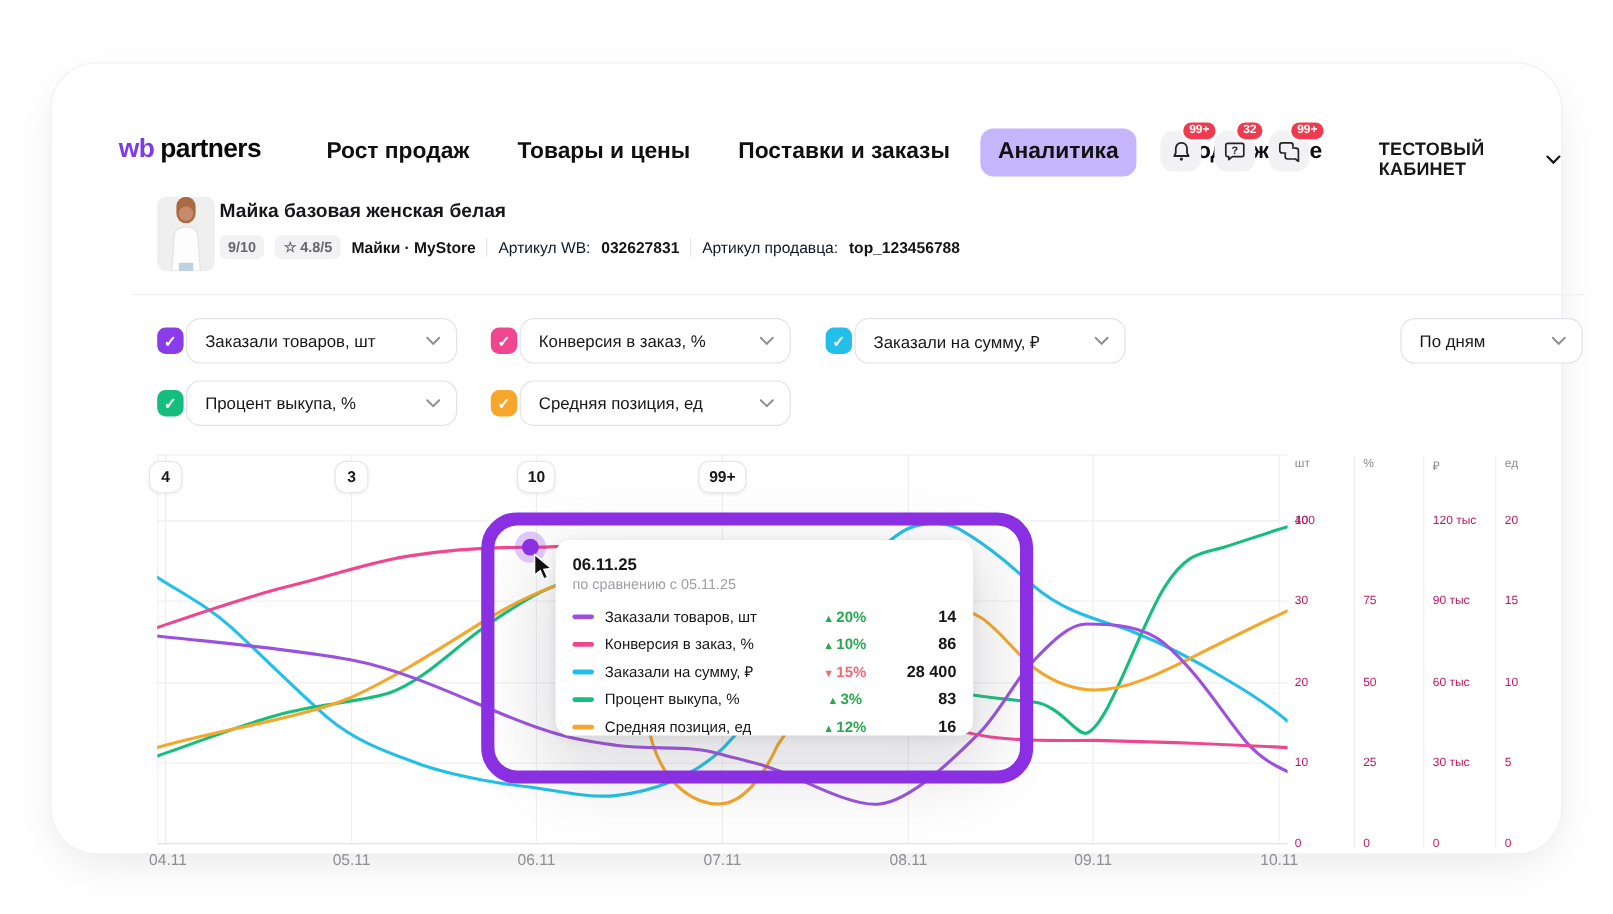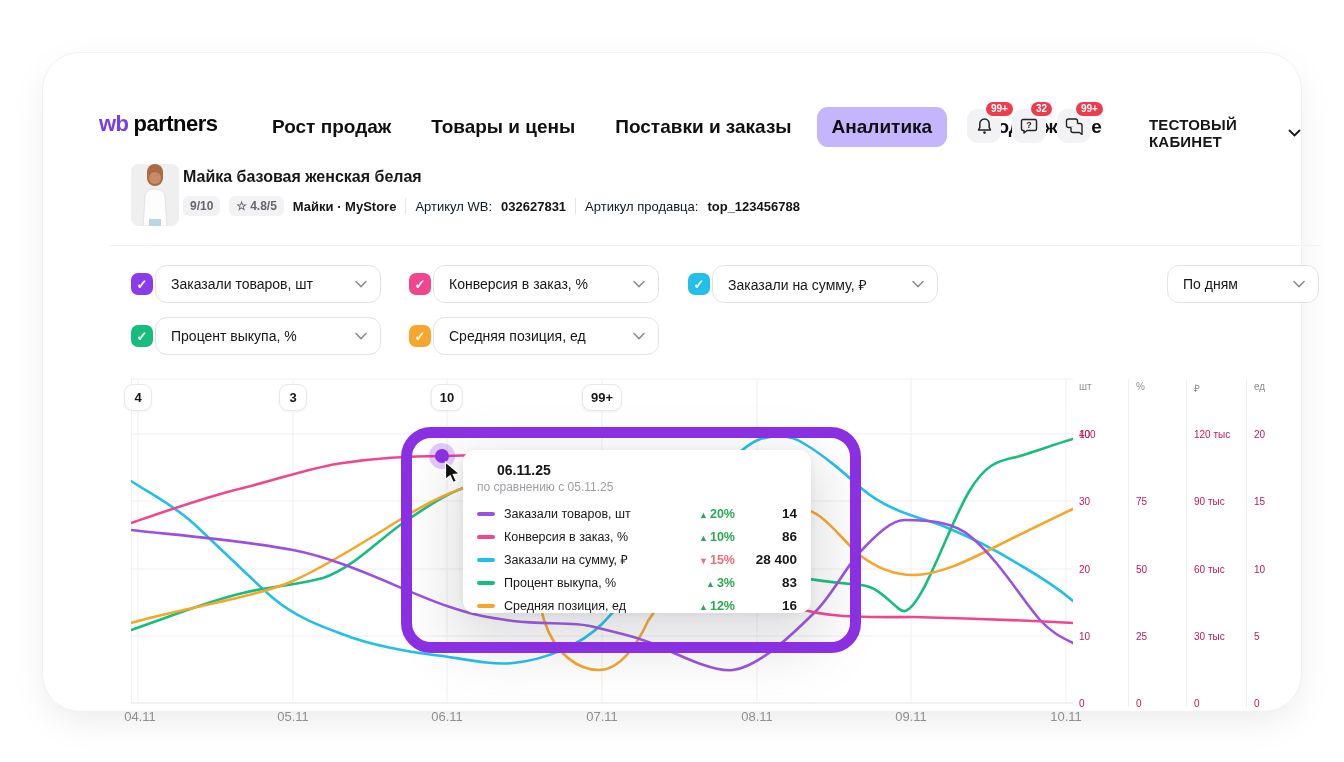--- a/index.html
+++ b/index.html
@@ -46,28 +46,28 @@
              box-shadow:0 1px 3px rgba(0,0,0,0.05); padding:5px 8px; font-size:13px; font-weight:800; min-width:28px; text-align:center; cursor:pointer; }
   .xlab { position:absolute; top:656px; transform:translateX(-50%); font-size:13px; color:#8e8e93; }
   .colsep { position:absolute; top:326px; width:1px; height:328px; background:#efeff2; }
   .axhead { position:absolute; top:328px; font-size:10px; color:#8e8e93; }
   .tick { position:absolute; transform:translateY(-50%); font-size:10px; color:#be185d; white-space:nowrap; }
 
   
   .annotation { position:absolute; left:358px; top:374px; width:460px; height:226px; border:11px solid #8b2fe3; border-radius:30px; z-index:7; pointer-events:none; }
   .tooltip { position:absolute; left:420px; top:397px; width:348px; height:163px; background:#fff; border-radius:12px; z-index:6;
              box-shadow:0 22px 55px 14px rgba(104,104,116,0.20), 0 2px 8px rgba(0,0,0,0.07); padding:12px 14px 10px 14px; }
-  .tt-date { font-size:14px; font-weight:800;margin-left:20px; }
+  .tt-date { font-size:14px; font-weight:800; }
   .tt-sub { font-size:12px; color:#9fa0a6; margin-top:2px; }
   .tt-rows { margin-top:8px; }
   .tt-row { display:flex; align-items:center; height:23px; }
   .dash { width:18px; height:4px; border-radius:2px; flex:0 0 auto; }
   .d0{background:#9b51e0} .d1{background:#f0468f} .d2{background:#22bfe8} .d3{background:#16be7e} .d4{background:#f5a62b}
   .tt-label { font-size:12.5px; margin-left:9px; flex:1 1 auto; }
-  .tt-change { font-size:12.5px; font-weight:600; text-align:right; width:62px; }
+  .tt-change { font-size:12.5px; font-weight:600; text-align:center; width:62px; }
   .tt-change.up { color:#2aa952; } .tt-change.down { color:#f06a77; }
   .tt-change .arr { font-size:9px; margin-right:2px; }
   .tt-value { font-size:13.5px; font-weight:800; width:62px; text-align:right; }
 
   .marker { position:absolute; left:386px; top:390px; width:26px; height:26px; border-radius:50%; background:rgba(139,47,227,0.25); z-index:8; }
   .marker::after { content:""; position:absolute; left:6px; top:6px; width:14px; height:14px; border-radius:50%; background:#8b2fe3; }
   .cursor { position:absolute; left:401px; top:408px; z-index:9; }
 
   .chev { flex:0 0 auto; }
 </style>

